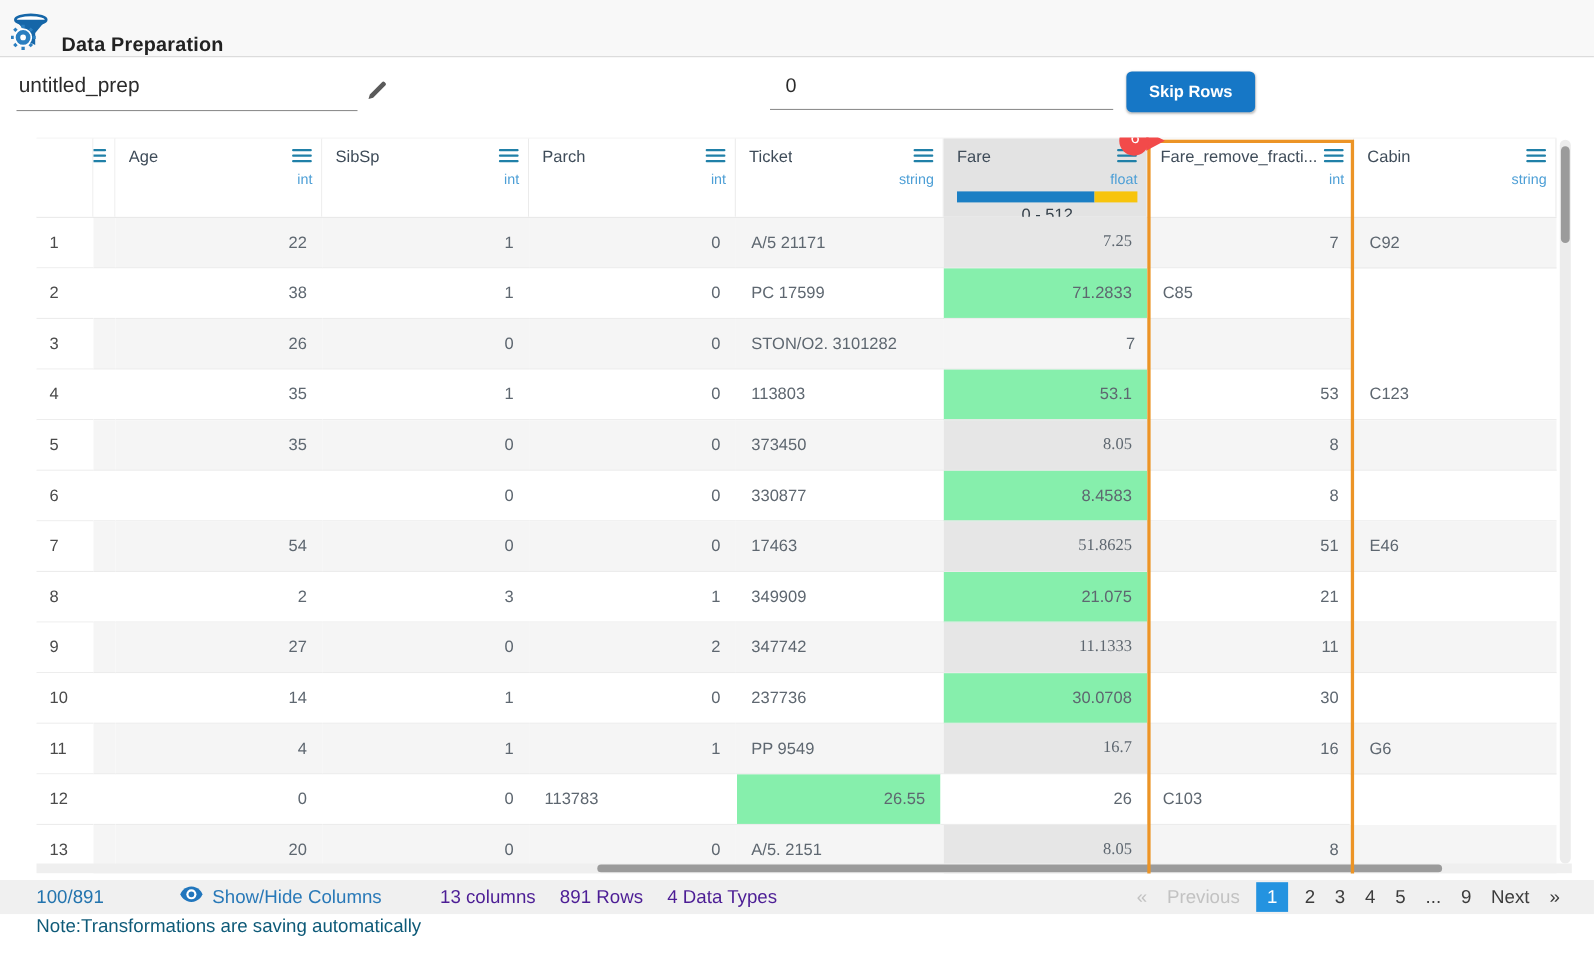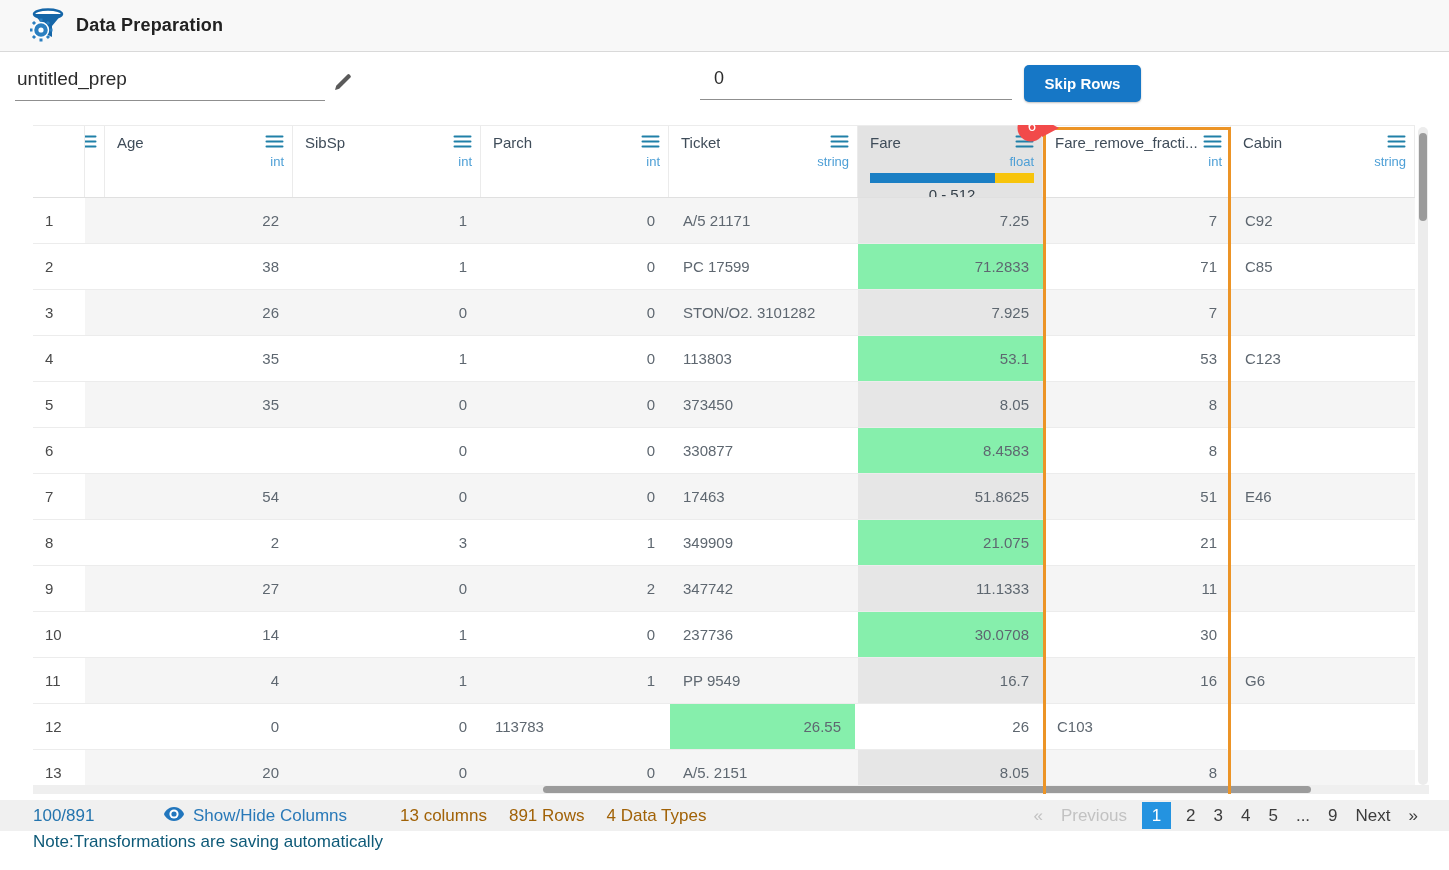--- a/index.html
+++ b/index.html
@@ -5,21 +5,21 @@
   * { box-sizing: border-box; margin: 0; padding: 0; }
   html,body { width:1449px; height:870px; }
   body {
     font-family: "Liberation Sans", sans-serif;
     background:#fff; color:#3f4c59; position:relative; overflow:hidden;
   }
   
   .topbar {
     position:absolute; left:0; top:0; width:1449px; height:52px;
     background:#f8f8f8; border-bottom:1px solid #d9d9d9;
-    display:flex; align-items:center; padding-left:30px; gap:10px;
+    display:flex; align-items:flex-end; padding-left:10px; gap:10px;
   }
   .topbar .title { font-size:18px; font-weight:bold; color:#222; letter-spacing:.2px; }
   
   .prep-name-wrap { position:absolute; left:15px; top:62px; width:310px; }
   .prep-name-wrap input {
     width:100%; border:none; border-bottom:1px solid #8f8f8f; background:transparent;
     font-size:19px; color:#2b2b2b; padding:6px 2px 10px 2px; outline:none;
     font-family:"Liberation Sans",sans-serif;
   }
   .pencil-btn { position:absolute; left:330px; top:70px; width:26px; height:26px; cursor:pointer; border:none; background:transparent; }
@@ -55,21 +55,21 @@
   .td {
     flex:none; font-size:15px; color:#5e6770; line-height:45px;
     border-bottom:1px solid #ececec; white-space:nowrap; overflow:hidden;
     padding:0 14px; background:#fff;
   }
   .td.al-right { text-align:right; }
   .td.al-left { text-align:left; }
   .tr.odd .td { background:#f5f5f5; }
   .tr .td.col-rownum { background:#fff; color:#4a4a4a; padding-left:12px; }
   .tr .td.col-fare { background:#86efac; }
-  .tr.odd .td.col-fare { background:#e6e6e6; }
+  .tr.odd .td.col-fare { background:#e6e6e6;font-family:Liberation Serif, serif; }
   
   .col-rownum { width:52px; }
   .col-partial { width:20px; padding-left:2px; padding-right:2px; }
   .col-age, .col-sibsp, .col-parch { width:188px; }
   .col-ticket { width:189px; }
   .col-fare { width:185px; }
   .col-fare_remove { width:188px; }
   .col-cabin { width:184px; }
   .th.col-partial .htype { text-align:left; color:#4d9fd6;margin-top:44px; }
   .th.col-partial .hrow { justify-content:flex-start; }
@@ -90,21 +90,21 @@
   .hscroll .thumb { position:absolute; left:510px; top:1px; width:768px; height:7px; background:#9b9b9b; border-radius:4px; }
   
   .footer {
     position:absolute; left:0; top:800px; width:1449px; height:31px;
     background:#f0f0f0; display:flex; align-items:center;
   }
   .footer .ratio { position:absolute; left:33px; font-size:17px; color:#2374ae; }
   .showhide { position:absolute; left:163px; display:flex; align-items:center; gap:8px; cursor:pointer; }
   .showhide .lbl { font-size:17px; color:#2979b8; }
   .stats { position:absolute; left:400px; display:flex; gap:22px; }
-  .stats span { font-size:17px; color:#a16207; }
+  .stats span { font-size:17px; color:#4c1d95; }
   .pager { position:absolute; right:28px; display:flex; align-items:center; gap:12px; font-size:17px; }
   .pg { color:#3c3c3c; cursor:pointer; padding:0 3px; }
   .pg.disabled { color:#c2c2c2; cursor:default; }
   .pg.active {
     background:#2493e0; color:#fff; width:29px; height:27px; line-height:27px;
     text-align:center; padding:0; cursor:default;
   }
   .note { position:absolute; left:33px; top:832px; font-size:17px; color:#0e5a78; }
 </style>
 </head>
@@ -249,31 +249,29 @@
           <div class="td col-cabin al-left">C92</div>
         </div>
         <div class="tr even">
           <div class="td col-rownum al-left">2</div>
           <div class="td col-partial al-left"></div>
           <div class="td col-age al-right">38</div>
           <div class="td col-sibsp al-right">1</div>
           <div class="td col-parch al-right">0</div>
           <div class="td col-ticket al-left">PC 17599</div>
           <div class="td col-fare al-right">71.2833</div>
-          <div class="td col-fare_remove al-right">71</div>
           <div class="td col-cabin al-left">C85</div>
         </div>
         <div class="tr odd">
           <div class="td col-rownum al-left">3</div>
           <div class="td col-partial al-left"></div>
           <div class="td col-age al-right">26</div>
           <div class="td col-sibsp al-right">0</div>
           <div class="td col-parch al-right">0</div>
           <div class="td col-ticket al-left">STON/O2. 3101282</div>
-          <div class="td col-fare al-right">7.925</div>
           <div class="td col-fare_remove al-right">7</div>
           <div class="td col-cabin al-left"></div>
         </div>
         <div class="tr even">
           <div class="td col-rownum al-left">4</div>
           <div class="td col-partial al-left"></div>
           <div class="td col-age al-right">35</div>
           <div class="td col-sibsp al-right">1</div>
           <div class="td col-parch al-right">0</div>
           <div class="td col-ticket al-left">113803</div>

